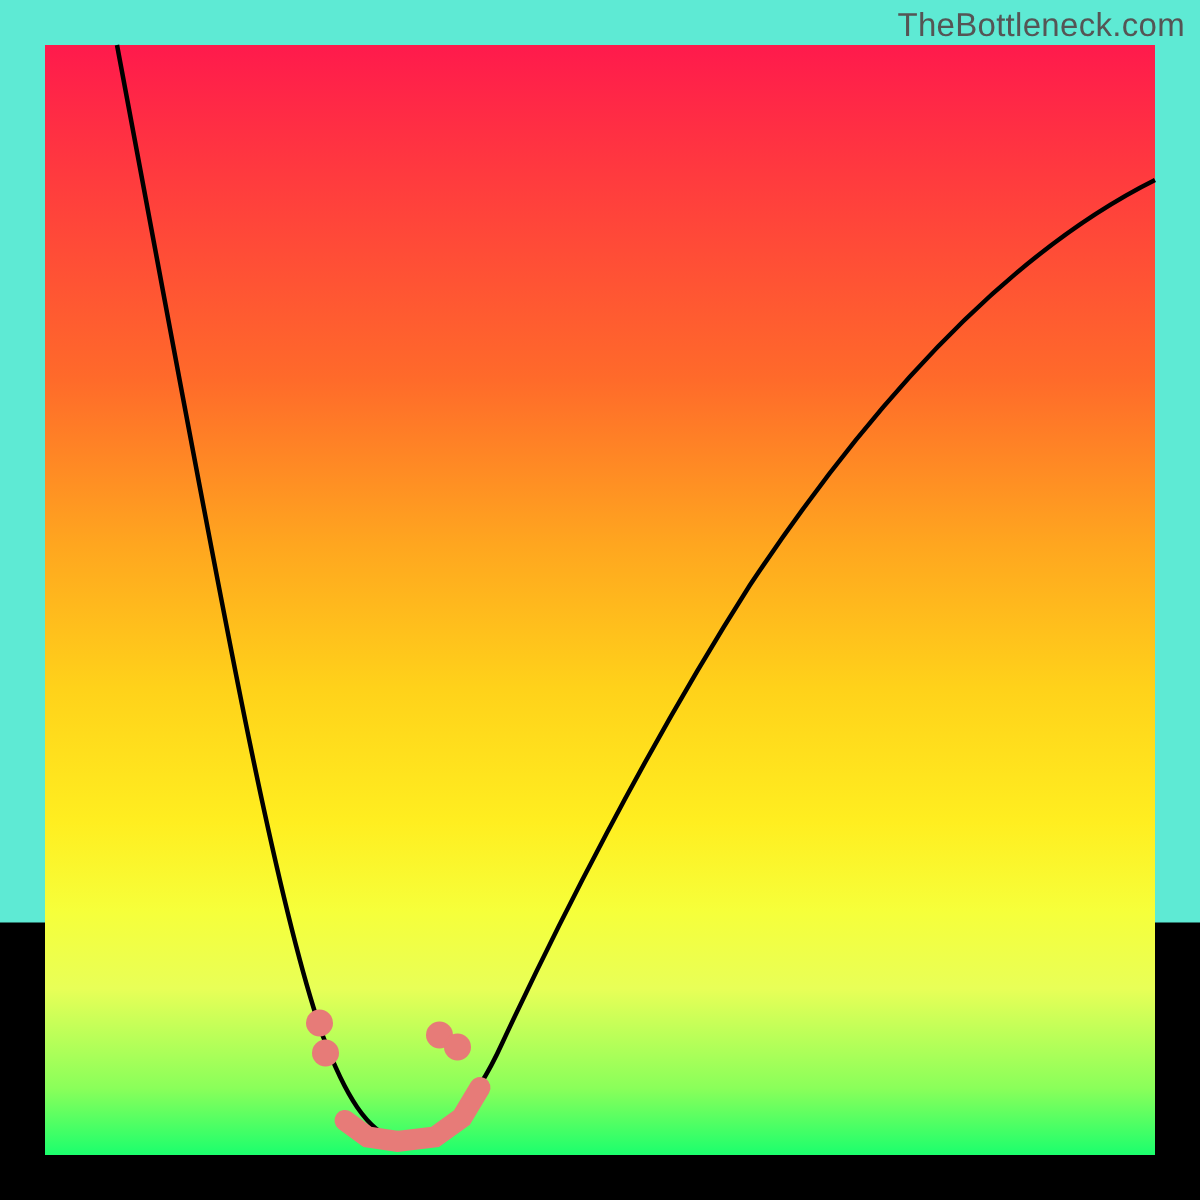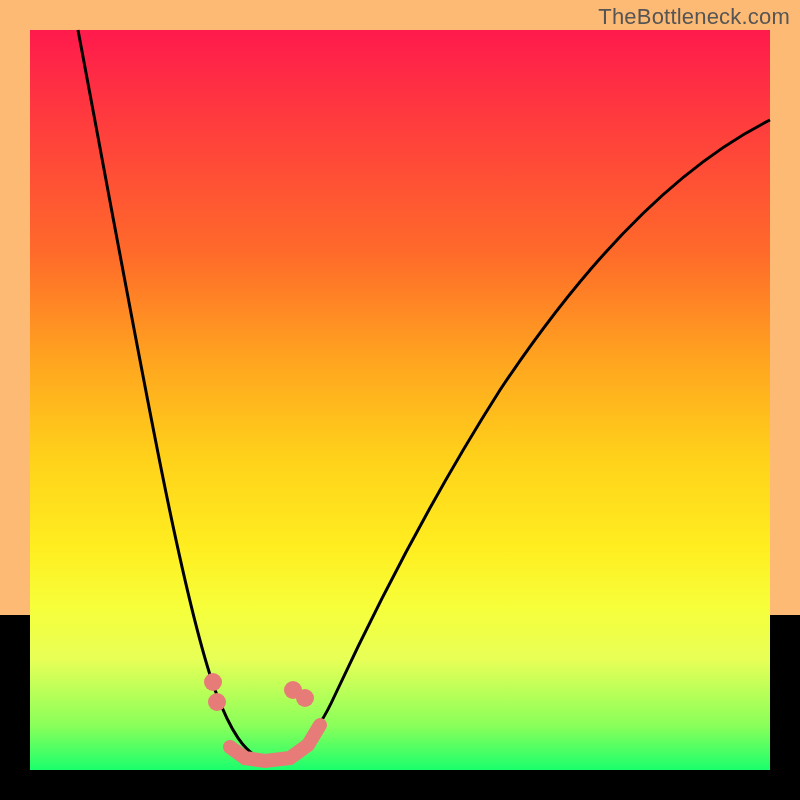--- a/index.html
+++ b/index.html
@@ -8,21 +8,21 @@
     width: 800px;
     height: 800px;
     background: #000;
     overflow: hidden;
     font-family: Arial, Helvetica, sans-serif;
   }
   .frame {
     position: relative;
     width: 800px;
     height: 615px;
-    background: #fdba74;
+    background: #5eead4;
   }
   .plot-area {
     position: absolute;
     left: 30px;
     top: 30px;
     width: 740px;
     height: 740px;
     
     background: linear-gradient(
       to bottom,

